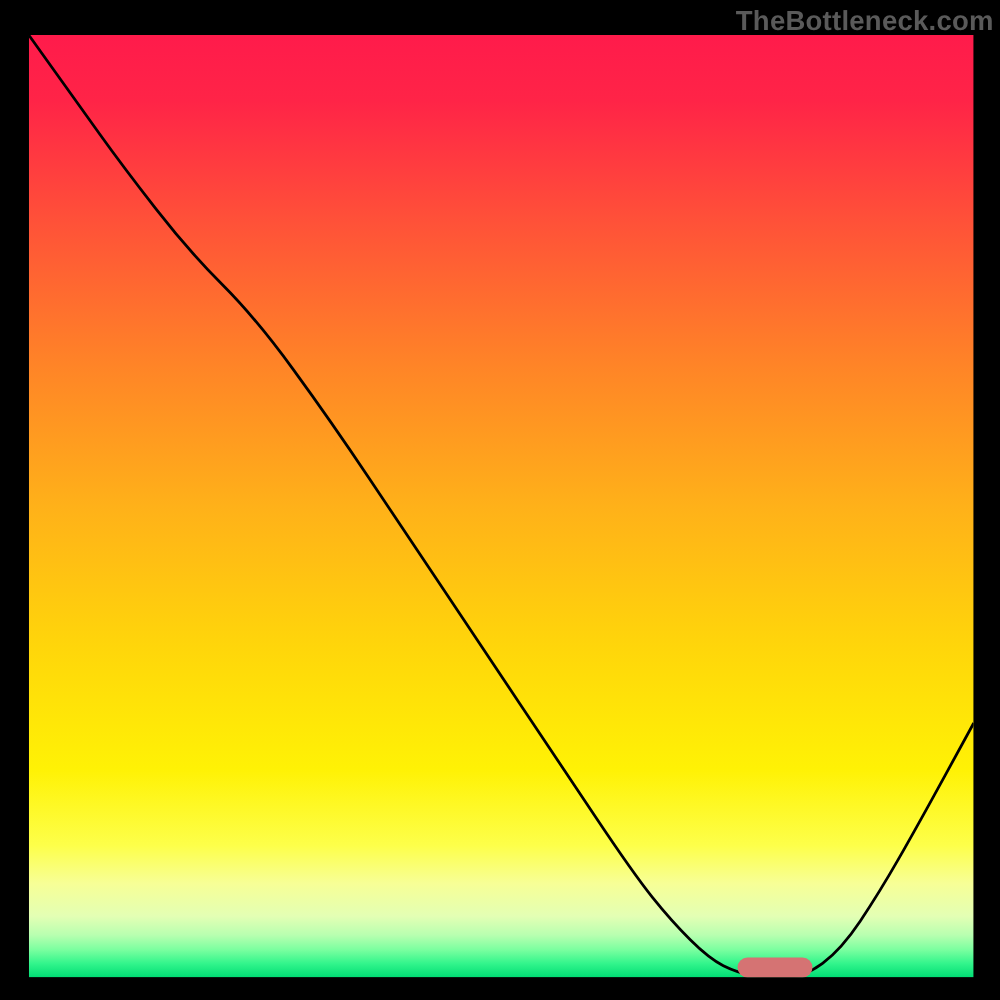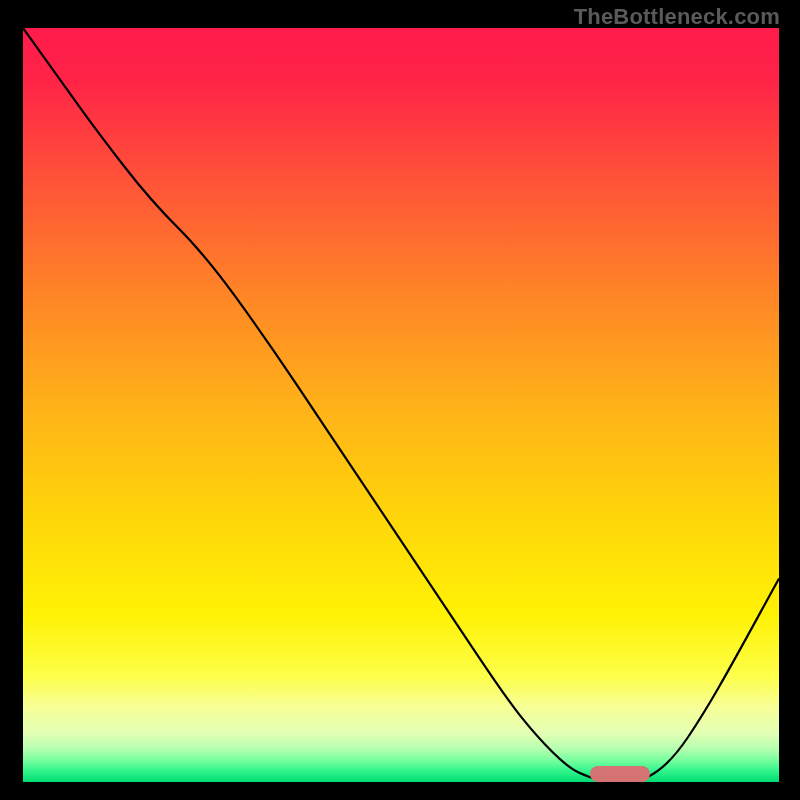--- a/index.html
+++ b/index.html
@@ -13,21 +13,21 @@
   }
   .outer {
     position: relative;
     width: 800px;
     height: 800px;
     background: #000;
   }
   .watermark {
     position: absolute;
     top: 4px;
-    right: 20px;
+    right: 5px;
     color: #5a5a5a;
     font-size: 22px;
     font-weight: bold;
     letter-spacing: 0.2px;
     z-index: 10;
   }
   .plot {
     position: absolute;
     left: 23px;
     top: 28px;

